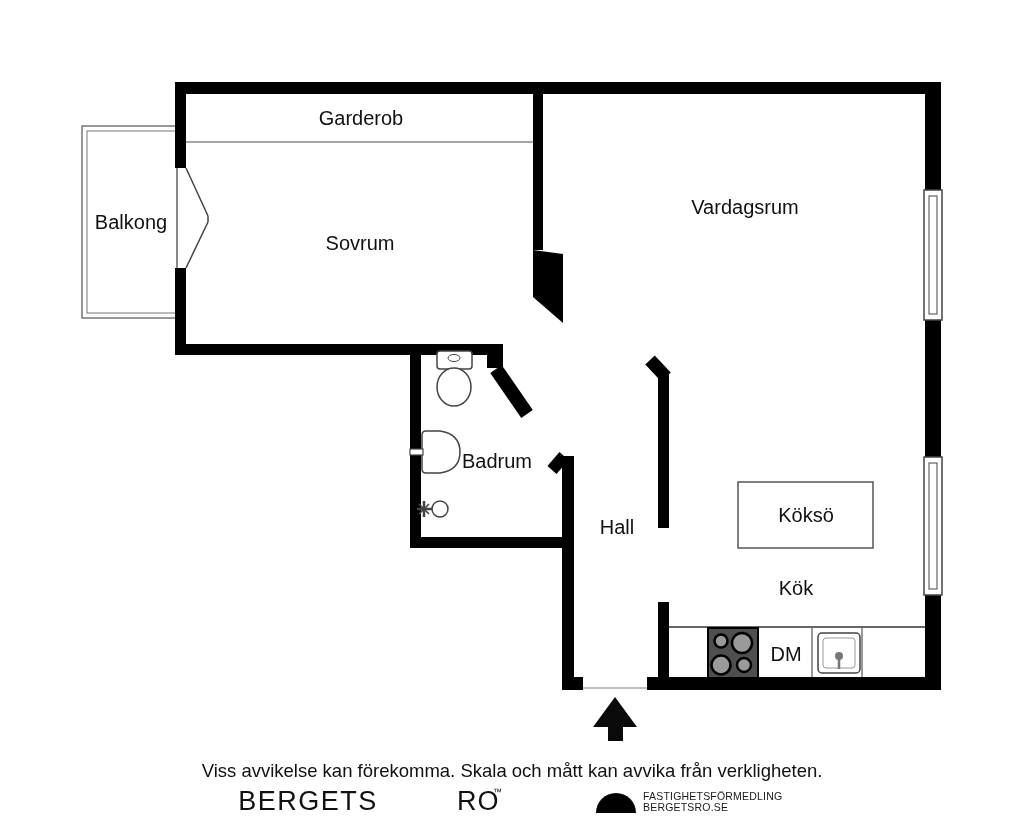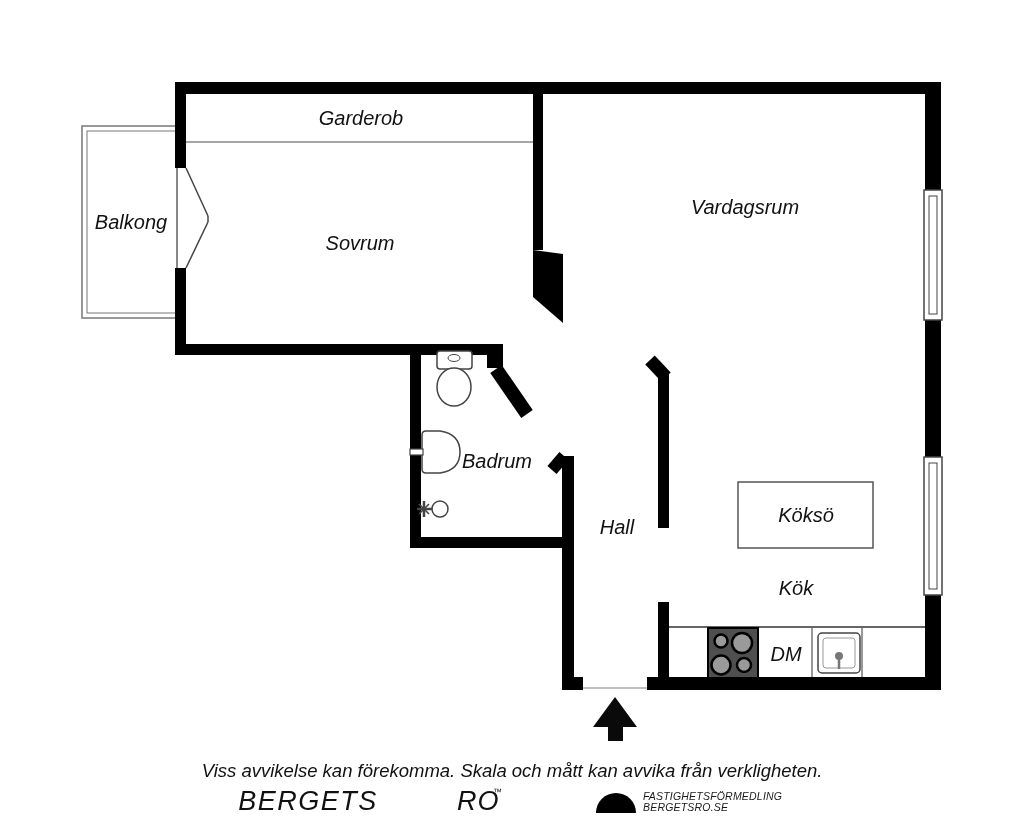--- a/index.html
+++ b/index.html
@@ -1,17 +1,17 @@
 <!DOCTYPE html>
 <html><head>
 <meta charset="utf-8">
 <style>
   html,body{margin:0;padding:0;background:#ffffff;}
   .page{position:relative;width:1024px;height:830px;background:#3b82f6;overflow:hidden;
-        font-family:"Liberation Sans", sans-serif;font-style:italic;}
+        font-family:"Liberation Sans", sans-serif;}
   svg{display:block;}
   text{font-family:"Liberation Sans", sans-serif;fill:#111111;}
   .room-label{font-size:20px;}
   .disclaimer{font-size:18.5px;}
   .brand-primary{font-size:27px;letter-spacing:1.5px;}
   .brand-secondary{font-size:27px;letter-spacing:1px;}
   .brand-tm{font-size:9px;}
   .logo-text{font-size:10.5px;letter-spacing:0.2px;fill:#1a1a1a;}
 </style>
 </head>

